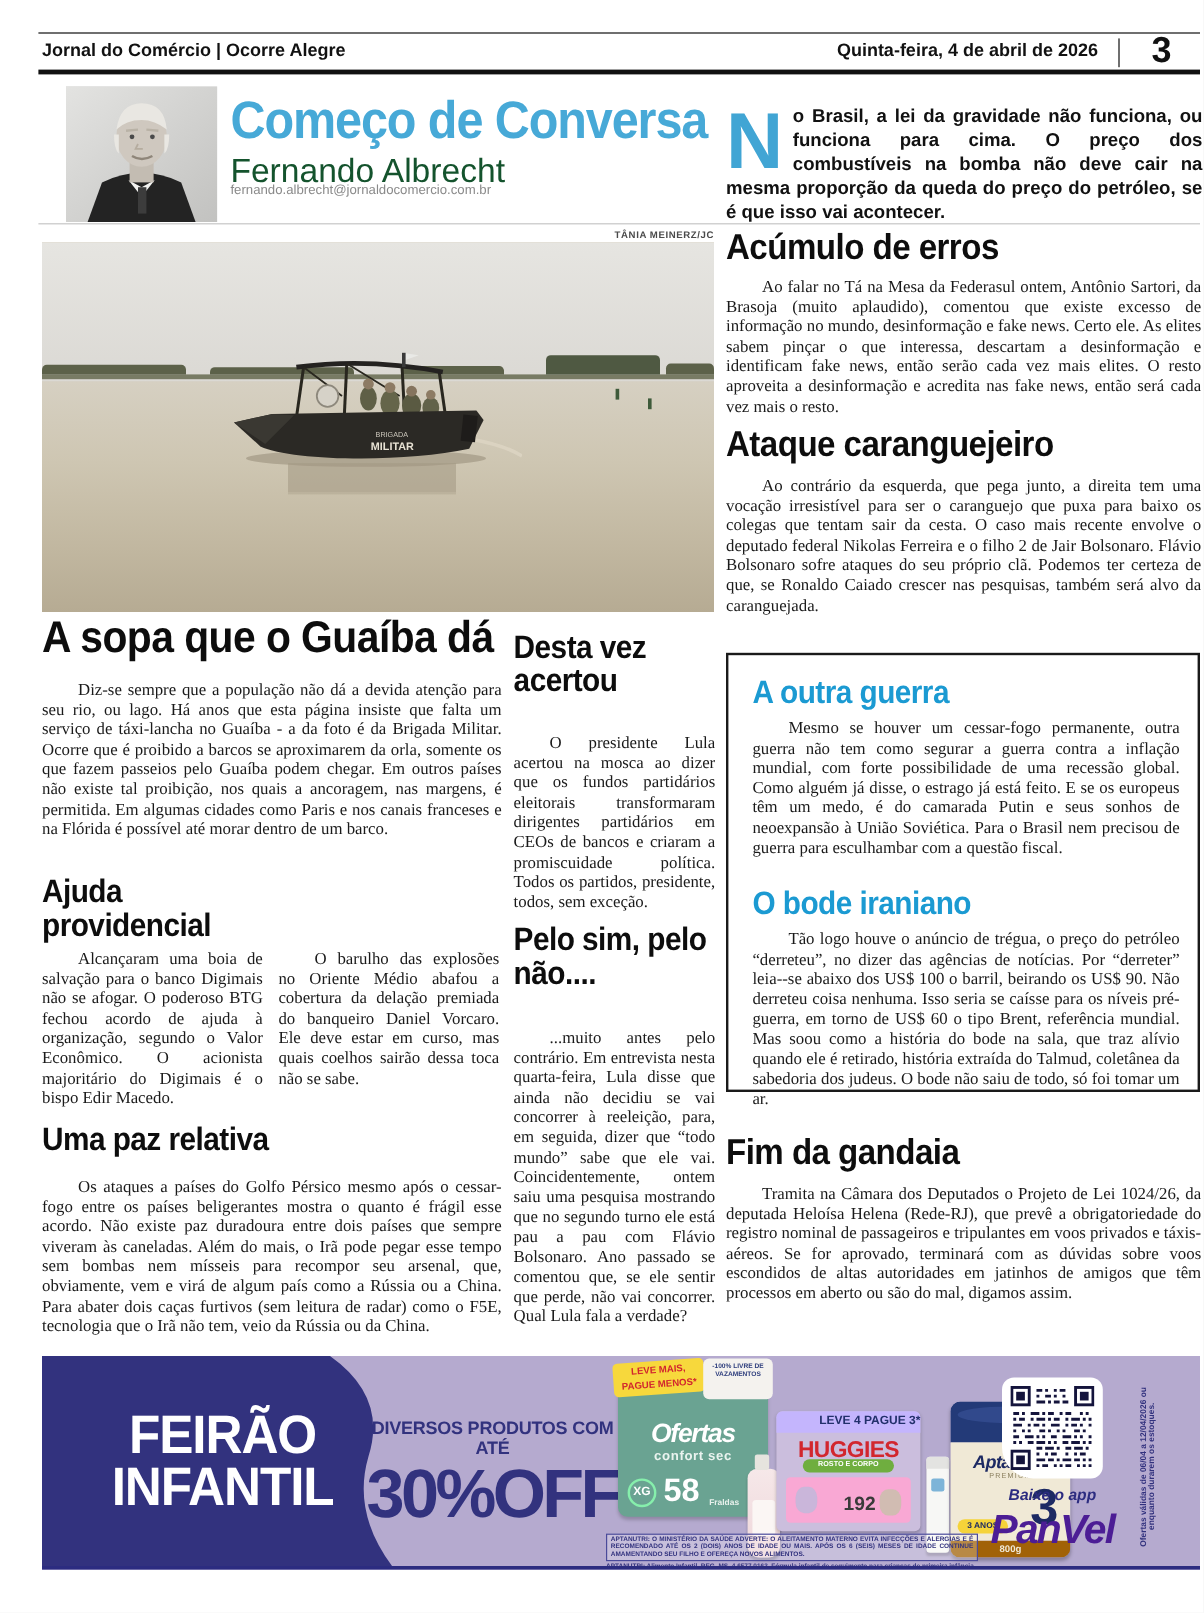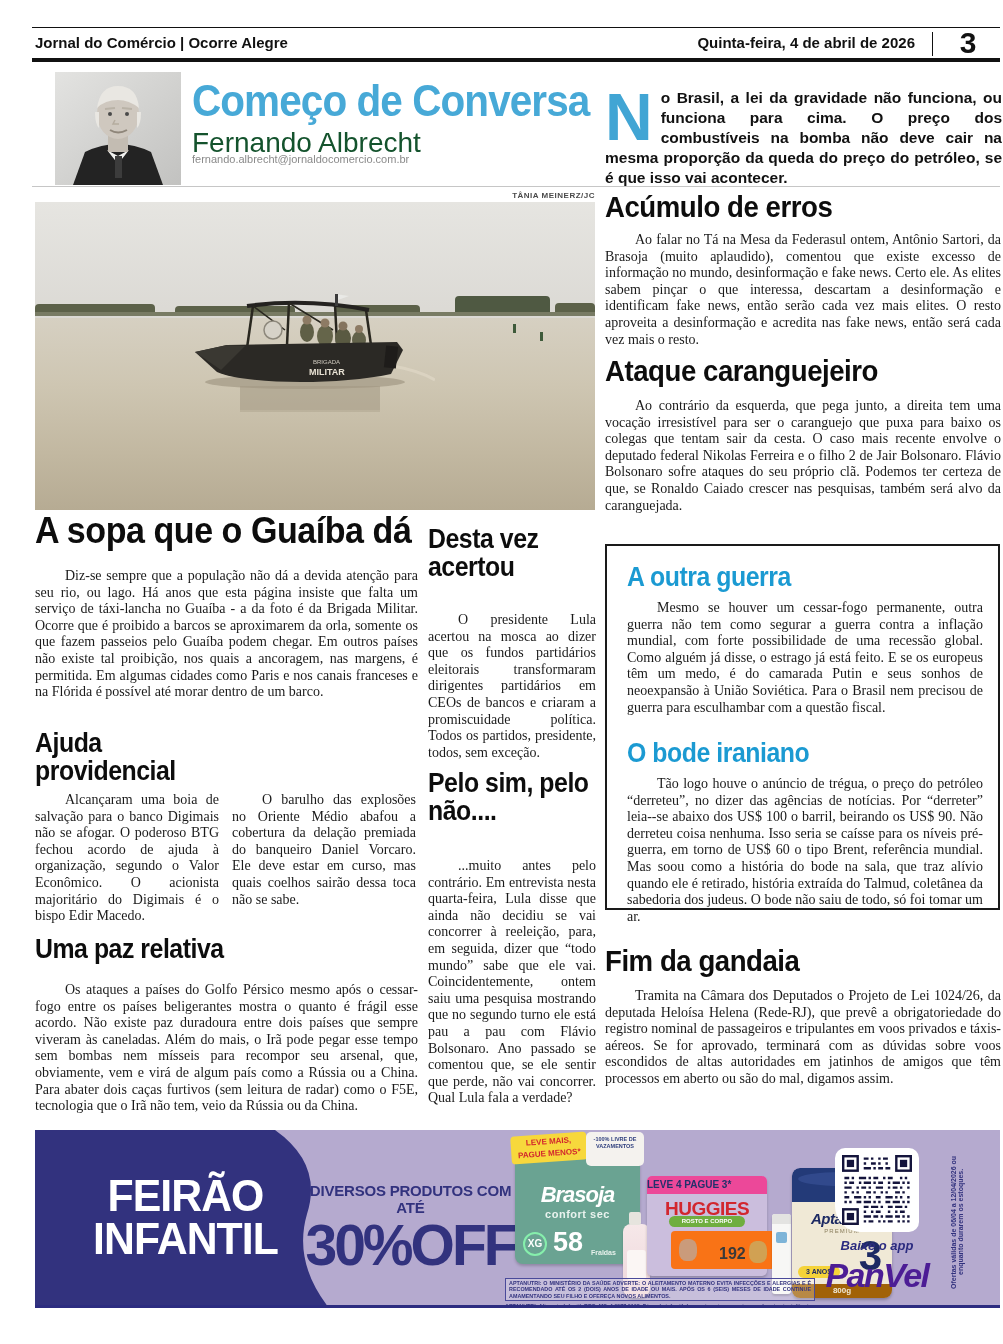--- a/index.html
+++ b/index.html
@@ -86,27 +86,27 @@
   .xg-circle{position:absolute;left:8px;bottom:8px;width:24px;height:24px;border:2px solid #86efac;border-radius:50%;
       color:#fff;font-size:10px;font-weight:800;text-align:center;line-height:20px}
   .p-count{position:absolute;left:38px;bottom:6px;color:#fff;font-size:27px;font-weight:800}
   .p-unit{position:absolute;left:76px;bottom:8px;color:#e8f1ec;font-size:7px;font-weight:700}
   .jbottle{position:absolute;left:588px;top:94px;width:27px;height:74px;background:linear-gradient(#f6e8e9,#eed6da);
       border-radius:8px 8px 10px 10px;box-shadow:0 2px 2px rgba(0,0,0,.2)}
   .jpump{position:absolute;left:6px;top:-12px;width:12px;height:13px;background:#e6e4de;border-radius:2px}
   .jlabel{position:absolute;left:4px;top:26px;width:19px;height:30px;background:#fbf6f4;border-radius:3px}
   .huggies{position:absolute;left:612px;top:46px;width:120px;height:100px;background:#cbbedd;border-radius:5px;
       box-shadow:0 2px 3px rgba(0,0,0,.2)}
-  .hug-banner{position:absolute;left:0;top:0;width:100%;height:18px;background:#ec4899;border-radius:5px 5px 0 0;
-      text-align:left;font-size:10px;font-weight:800;color:#22306b;line-height:18px}
+  .hug-banner{position:absolute;left:0;top:0;width:100%;height:18px;background:#c4b5fd;border-radius:5px 5px 0 0;
+      text-align:right;font-size:10px;font-weight:800;color:#22306b;line-height:18px}
   .hug-brand{position:absolute;left:0;top:22px;width:100%;text-align:center;color:#d2262e;
       font-size:19px;font-weight:800;letter-spacing:-.5px}
   .hug-pill{position:absolute;left:22px;top:40px;width:76px;height:11px;background:#6fae3f;border-radius:6px;
       text-align:center;color:#fff;font-size:6px;font-weight:700;line-height:11px}
-  .hug-white{position:absolute;left:24px;top:55px;width:104px;height:38px;background:#f97316;border-radius:4px}
+  .hug-white{position:absolute;left:8px;top:55px;width:104px;height:38px;background:#f9a8d4;border-radius:4px}
   .hug-hand{position:absolute;width:18px;height:22px;border-radius:40%;opacity:.5}
   .hug-count{position:absolute;left:48px;top:14px;font-size:16px;font-weight:800;color:#3a3a3a}
   .tube{position:absolute;left:737px;top:84px;width:19px;height:80px;background:#f7f7f5;border-radius:3px;
       box-shadow:0 2px 2px rgba(0,0,0,.2)}
   .tube-cap{position:absolute;left:0;top:0;width:19px;height:10px;background:#e3e3e1;border-radius:3px 3px 0 0}
   .tube-mark{position:absolute;left:4px;top:18px;width:11px;height:11px;background:#7db4d8;border-radius:2px}
   .apta{position:absolute;left:757px;top:38px;width:100px;height:130px;border-radius:8px;overflow:hidden;
       box-shadow:0 2px 3px rgba(0,0,0,.25)}
   .apta-top{position:absolute;left:0;top:0;width:100%;height:34px;background:#233a78;border-radius:8px 8px 0 0}
   .apta-dome{position:absolute;left:6px;top:4px;width:88px;height:14px;background:#31498c;border-radius:50%}
@@ -267,21 +267,21 @@
       <div class="promo-value">30%OFF</div>
     </div>
 
     <div class="pampers">
       <div class="wavetop"></div>
       <div class="badge-y">
         <div>LEVE MAIS,</div>
         <div>PAGUE MENOS*</div>
       </div>
       <div class="claim-w">-100% LIVRE DE VAZAMENTOS</div>
-      <div class="pampers-brand">Brasoja</div>
+      <div class="pampers-brand">Ofertas</div>
       <div class="pampers-line">confort sec</div>
       <div class="xg-circle">XG</div>
       <div class="p-count">58</div>
       <div class="p-unit">Fraldas</div>
     </div>
 
     <div class="jbottle">
       <div class="jpump"></div>
       <div class="jlabel"></div>
     </div>

